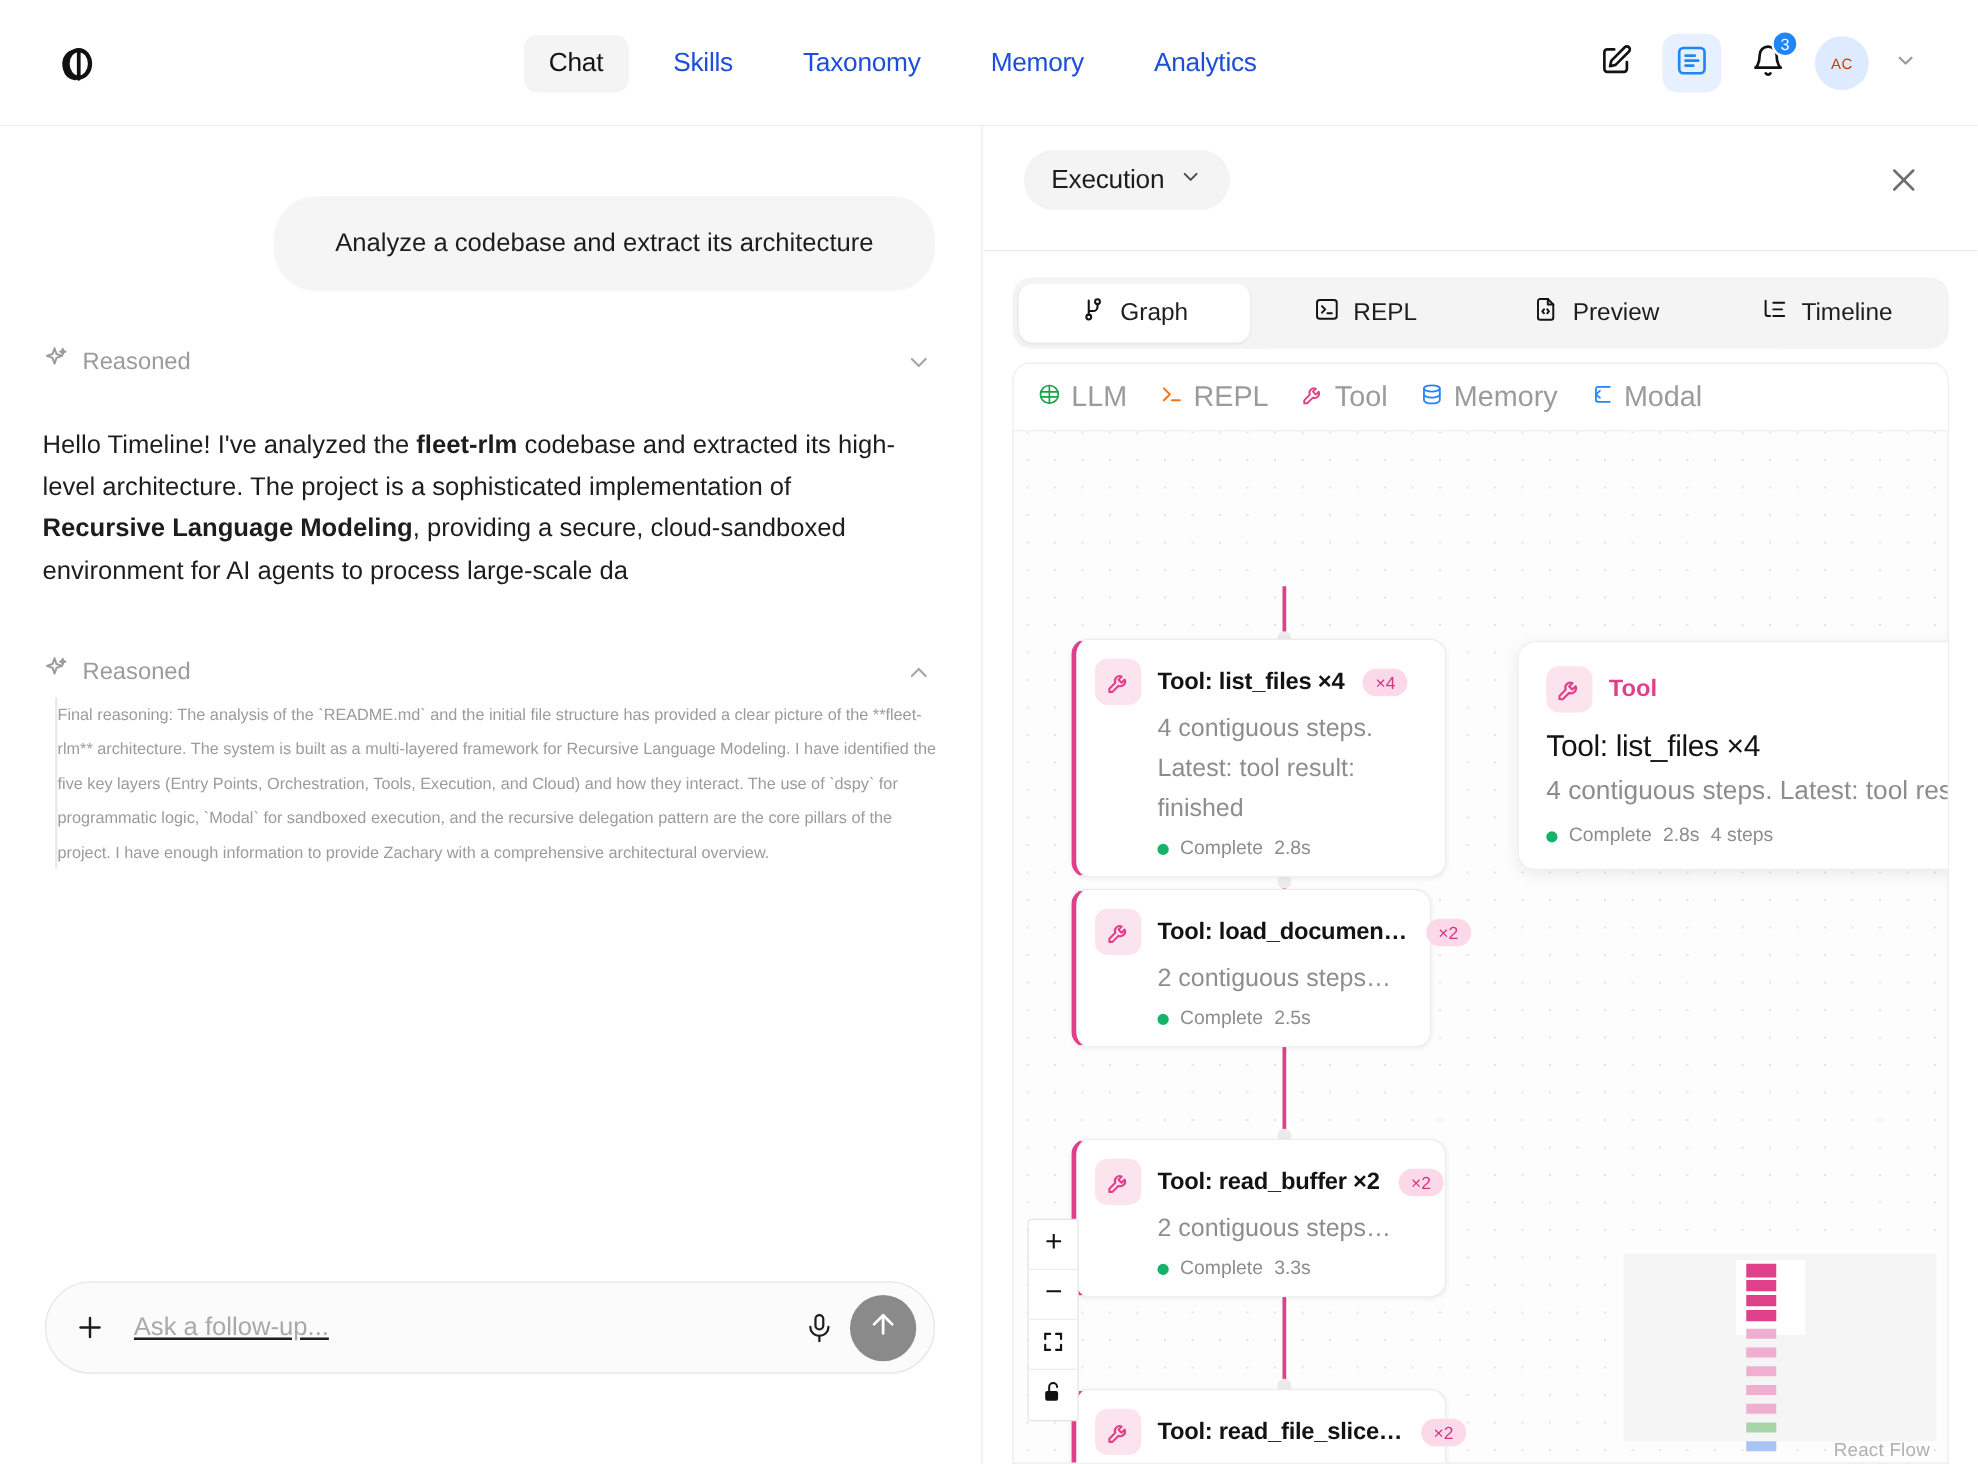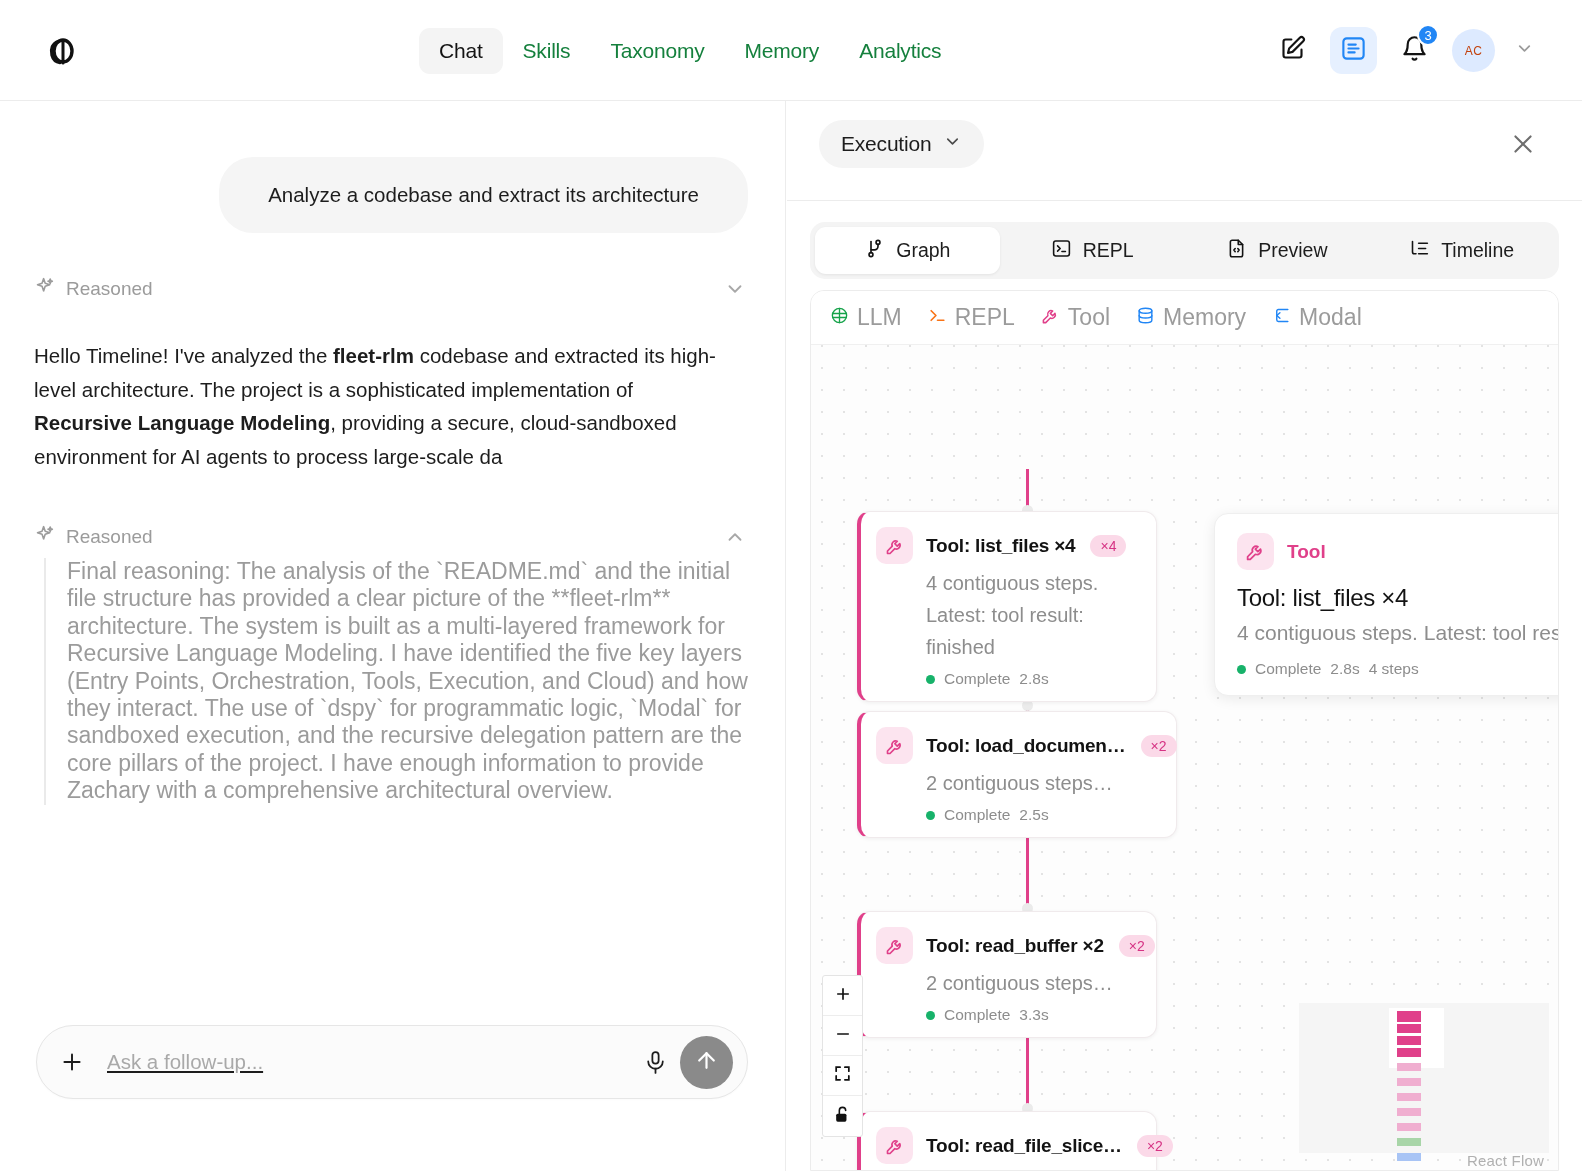--- a/index.html
+++ b/index.html
@@ -15,24 +15,24 @@
   .topbar {
     position: absolute; top: 0; left: 0; width: 1582px; height: 101px;
     border-bottom: 1px solid #ececec;
     background: #fff;
   }
   .logo {
     position: absolute; left: 42px; top: 32px; width: 40px; height: 40px;
   }
   .nav {
     position: absolute; left: 419px; top: 28px;
-    display: flex; align-items: center; gap: 0px;
+    display: flex; align-items: center; gap: 16px;
   }
   .nav-item {
-    font-size: 21px; color: #15803d; padding: 11px 20px;
+    font-size: 21px; color: #1d4ed8; padding: 11px 20px;
     border-radius: 11px; letter-spacing: -0.2px; white-space: nowrap;
     cursor: pointer;
   }
   .nav-item.active { color: #131313; background: #f4f4f4; font-weight: 400; }
 
   .top-actions {
     position: absolute; right: 48px; top: 27px;
     display: flex; align-items: center; gap: 14px;
   }
   .icon-btn {
@@ -74,22 +74,22 @@
   .reasoned-head .chev { margin-left: auto; color: #a8a8a8; display:flex; }
   .r1 { position: absolute; left: 34px; top: 175px; width: 712px; }
   .assistant-text {
     position: absolute; left: 34px; top: 238px; width: 700px;
     font-size: 20.5px; line-height: 33.5px; color: #1d1d1d;
   }
   .assistant-text b { font-weight: 700; text-align: center; }
   .r2 { position: absolute; left: 34px; top: 423px; width: 712px; }
   .reason-body {
     position: absolute; left: 44px; top: 457px; width: 706px;
-    border-left: 2px solid #eaeaea; padding-left: 21px;
-    font-size: 23px; line-height: 27.4px; color: #9b9b9b;
+    border-left: 2px solid #eaeaea; 
+    font-size: 13px; line-height: 27.4px; color: #9b9b9b;
   }
 
   .composer {
     position: absolute; left: 36px; top: 924px; width: 712px; height: 74px;
     border: 1px solid #e6e6e6; border-radius: 37px; background: #fbfbfb;
     display: flex; align-items: center; padding: 0 14px 0 22px;
     box-shadow: 0 1px 2px rgba(0,0,0,0.02);
   }
   .composer .plus { color: #1d1d1d; display: flex; cursor: pointer; }
   .composer .field {
@@ -487,21 +487,21 @@
         <span class="mult">×4</span>
       </div>
       <div class="node-desc">4 contiguous steps. Latest: tool result: finished</div>
       <div class="node-status">
         <span class="dot-green"></span>
         <span>Complete</span>
         <span>2.8s</span>
       </div>
     </div>
 
-    <div class="node" style="left:46px; top:420px; width:320px;">
+    <div class="node" style="left:46px; top:420px; width:288px;">
       <div class="node-top">
         <span class="tool-chip">
           <svg width="20" height="20" viewBox="0 0 24 24" fill="none" stroke="#e0408a" stroke-width="2" stroke-linecap="round" stroke-linejoin="round">
               <path d="M14.7 6.3a4.5 4.5 0 0 0-6 5.9L3 18v3h3l5.8-5.8a4.5 4.5 0 0 0 5.9-6l-3 3-2.9-2.9 3-3z"></path>
             </svg>
         </span>
         <span class="node-title">Tool: load_documen…</span>
         <span class="mult">×2</span>
       </div>
       <div class="node-desc">2 contiguous steps…</div>

